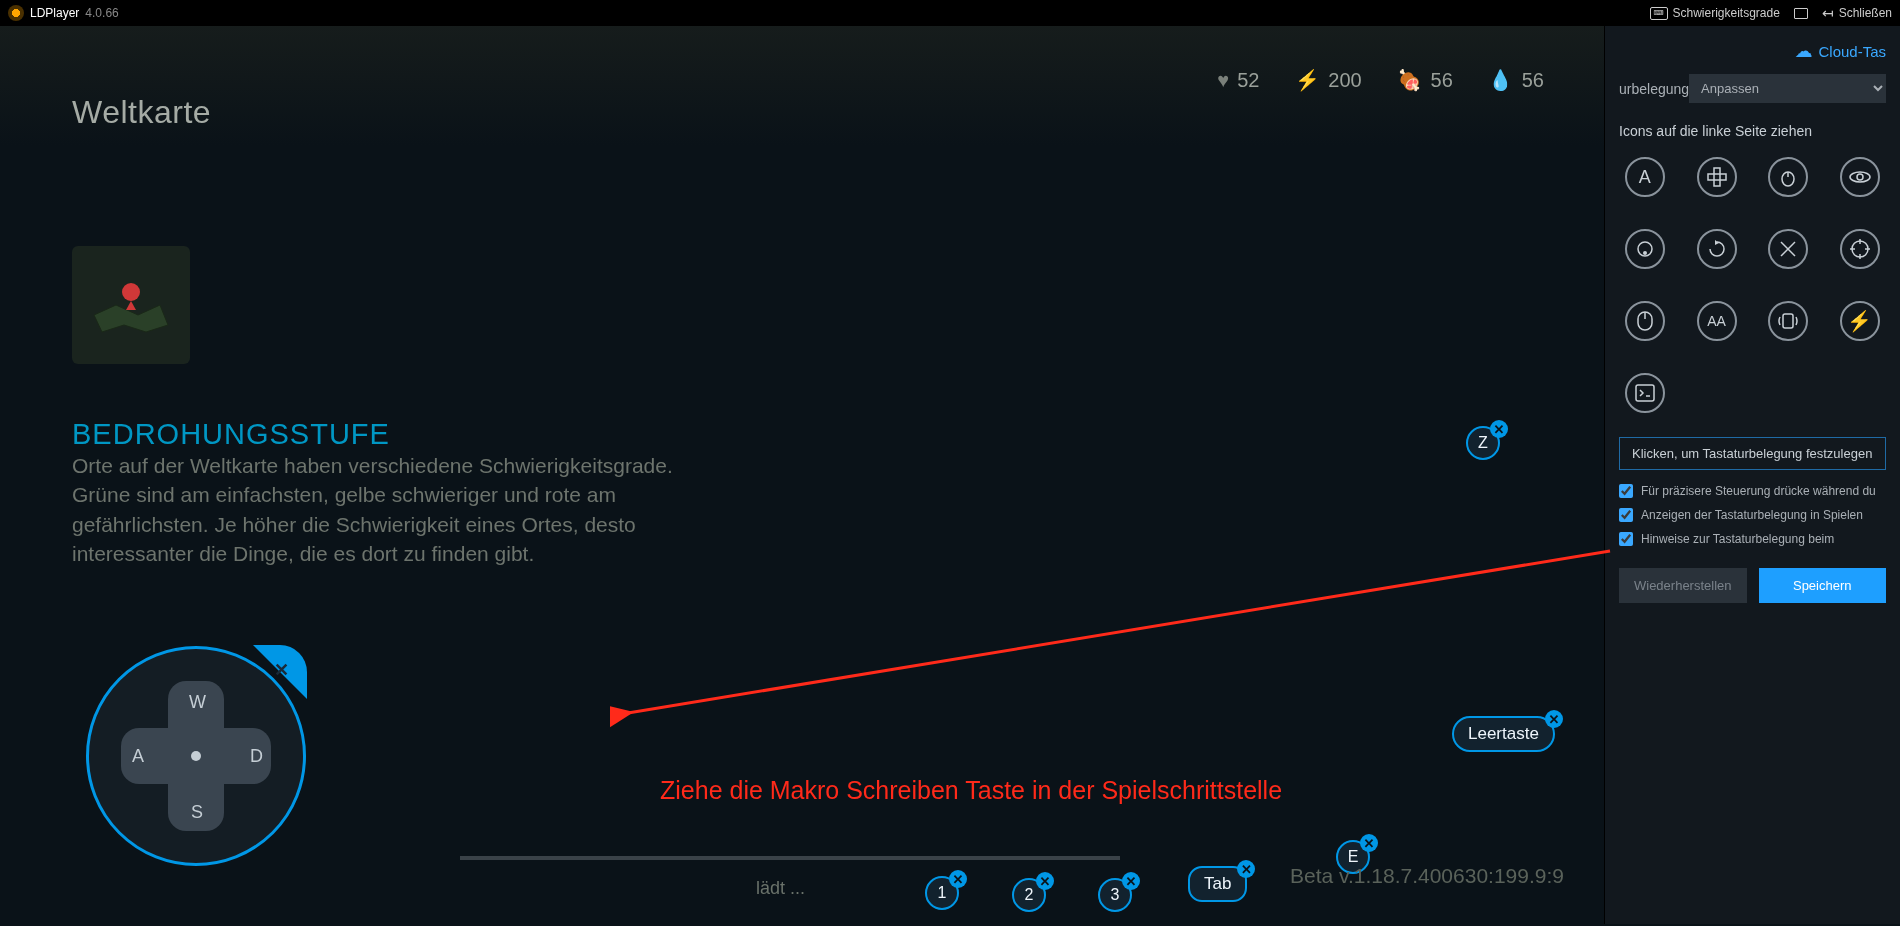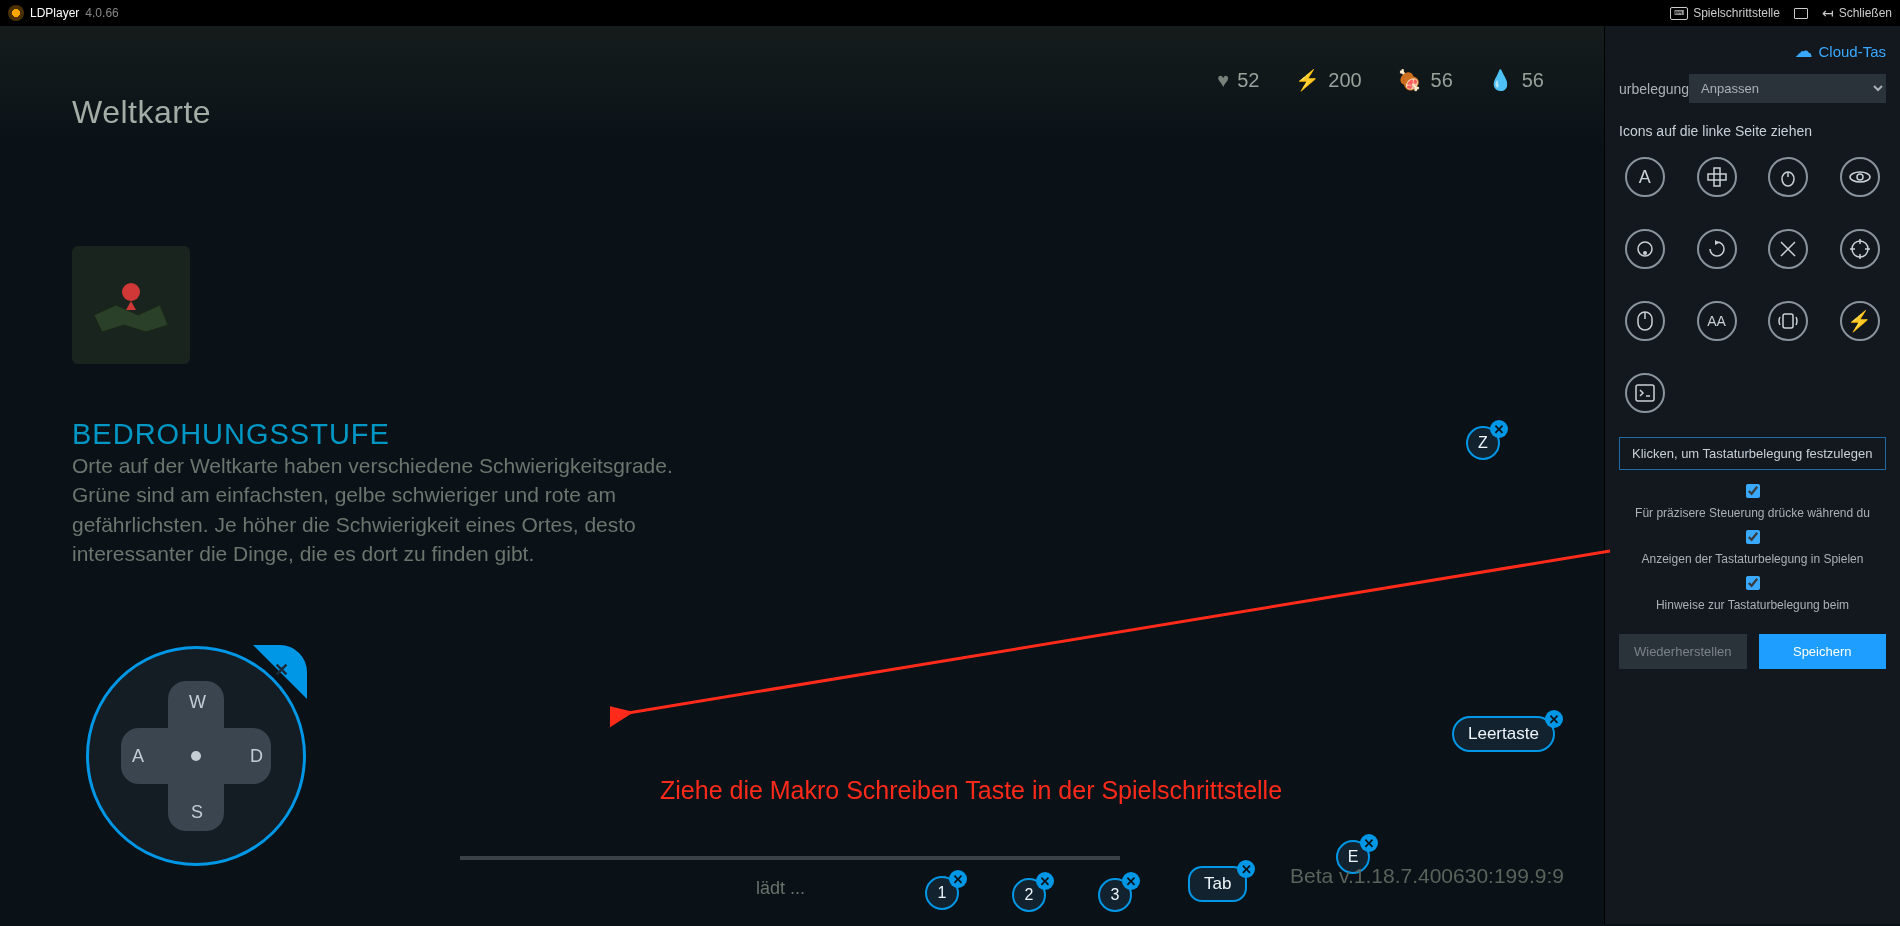--- a/index.html
+++ b/index.html
@@ -67,21 +67,21 @@
 .profile-row { display: flex; align-items: center; margin-bottom: 20px; font-size: 14px; color: #aab0b6; }
 .profile-row select { flex: 1; background: #2a323a; border: none; color: #aab0b6; padding: 6px 8px; font-size: 13px; }
 .drag-label { font-size: 14px; color: #c9d0d6; margin-bottom: 18px; }
 
 .icon-grid { display: grid; grid-template-columns: repeat(4, 1fr); gap: 32px 20px; margin-bottom: 24px; }
 .icon-btn { width: 40px; height: 40px; border: 2px solid #8a939c; border-radius: 50%; display: flex; align-items: center; justify-content: center; color: #c9d0d6; font-size: 18px; cursor: pointer; justify-self: center; }
 .icon-btn.last-row { grid-column: 1; }
 
 .tooltip-box { border: 1px solid #1f6aa5; background: #12181e; padding: 8px 12px; font-size: 13px; color: #c9d0d6; margin-bottom: 14px; }
 
-.check-row { display: flex; align-items: center; gap: 8px; font-size: 12px; color: #aab0b6; margin-bottom: 10px; flex-direction: column; }
+.check-row { display: flex; align-items: center; gap: 8px; font-size: 12px; color: #aab0b6; margin-bottom: 10px; }
 .check-row input { accent-color: #3aa8ff; width: 14px; height: 14px; }
 
 .btn-row { display: flex; gap: 12px; margin-top: 12px; justify-content: space-between; }
 .btn { flex: 1; padding: 10px 8px; font-size: 13px; border: none; cursor: pointer; }
 .btn-restore { background: #2a323a; color: #7a828a; }
 .btn-save { background: #1e9fff; color: #fff; }
 
 svg { display: block; }
 </style>
 </head>
@@ -89,21 +89,21 @@
 
 <div class="titlebar">
   <div class="titlebar-left">
     <div class="logo-icon"></div>
     <span>LDPlayer</span>
     <span style="color:#888">4.0.66</span>
   </div>
   <div class="titlebar-right">
     <div class="titlebar-btn">
       <span class="kbd-icon">⌨</span>
-      <span>Spielschrittstelle</span>
+      <span>Schwierigkeitsgrade</span>
     </div>
     <div class="titlebar-btn">
       <span class="folder-icon"></span>
     </div>
     <div class="titlebar-btn">
       <span class="close-arrow">↤</span>
       <span>Schließen</span>
     </div>
   </div>
 </div>

